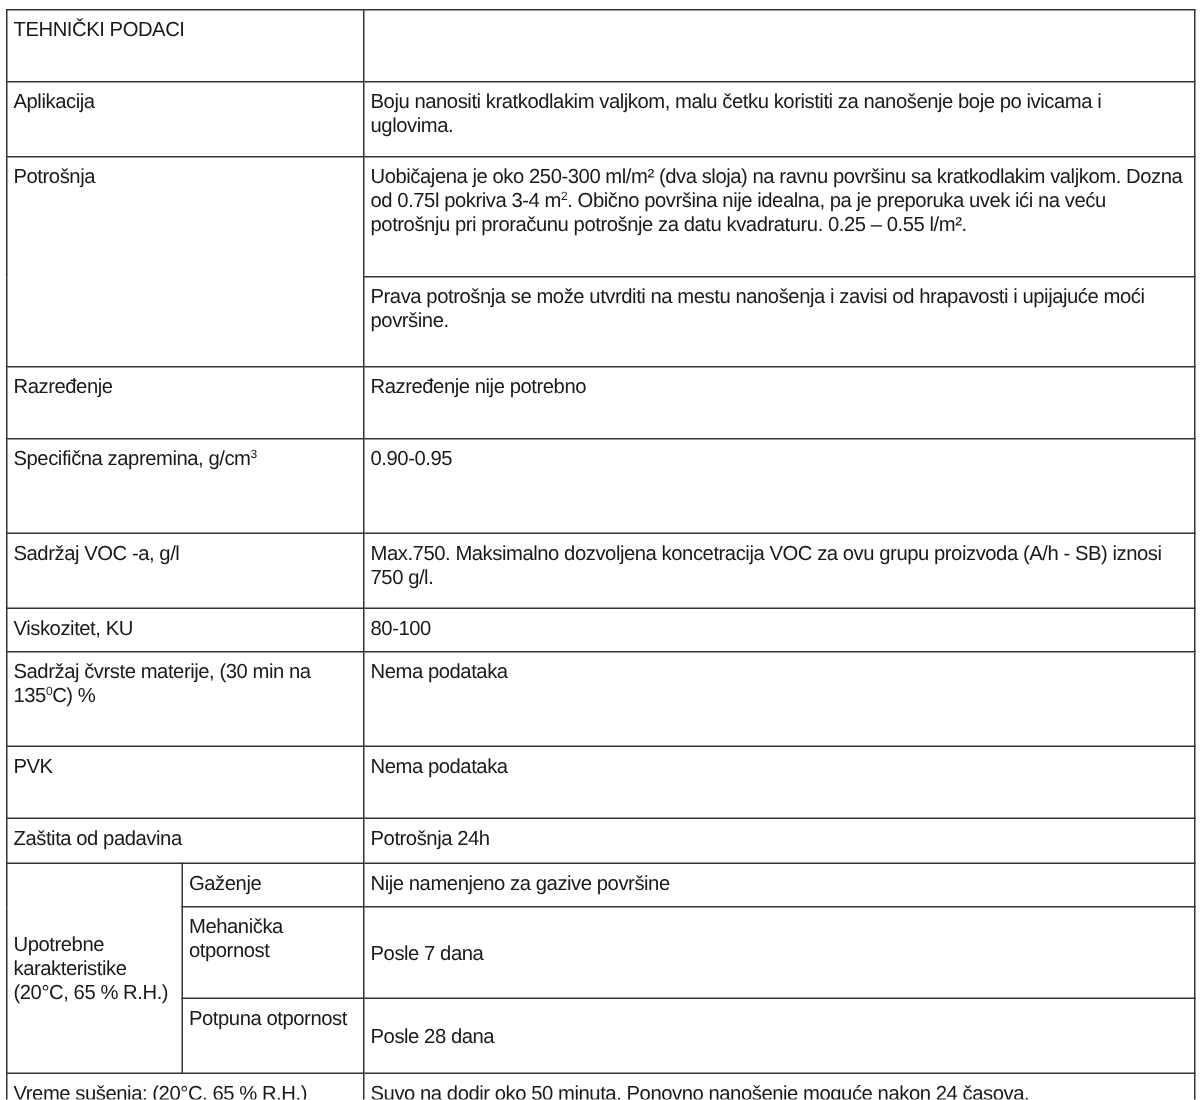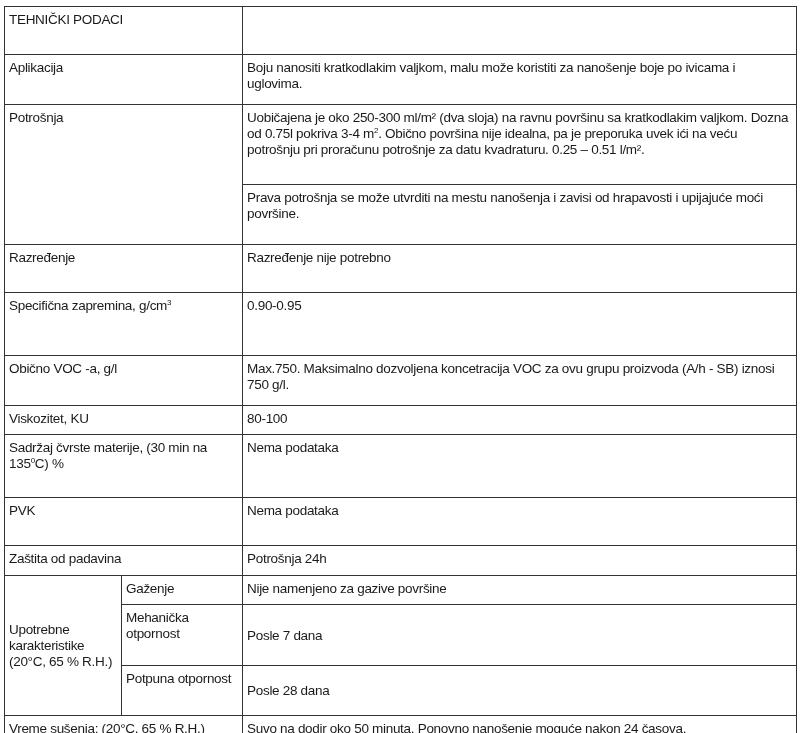--- a/index.html
+++ b/index.html
@@ -22,39 +22,39 @@
       <col style="width:121px">
       <col style="width:554px">
   </colgroup>
   <tbody>
       <tr style="height:48px">
     <td colspan="2">TEHNIČKI PODACI</td>
     <td></td>
   </tr>
   <tr style="height:50px">
     <td colspan="2">Aplikacija</td>
-    <td>Boju nanositi kratkodlakim valjkom, malu može koristiti za nanošenje boje po ivicama i uglovima.</td>
+    <td>Boju nanositi kratkodlakim valjkom, malu četku koristiti za nanošenje boje po ivicama i uglovima.</td>
   </tr>
   <tr style="height:80px">
     <td colspan="2" rowspan="2">Potrošnja</td>
-    <td><span>Uobičajena je oko 250-300 ml/m² (dva sloja) na ravnu površinu sa kratkodlakim valjkom. Dozna od 0.75l pokriva 3-4 m</span><sup>2</sup><span>. Obično površina nije idealna, pa je preporuka uvek ići na veću potrošnju pri proračunu potrošnje za datu kvadraturu. 0.25 – 0.51 l/m².</span></td>
+    <td><span>Uobičajena je oko 250-300 ml/m² (dva sloja) na ravnu površinu sa kratkodlakim valjkom. Dozna od 0.75l pokriva 3-4 m</span><sup>2</sup><span>. Obično površina nije idealna, pa je preporuka uvek ići na veću potrošnju pri proračunu potrošnje za datu kvadraturu. 0.25 – 0.55 l/m².</span></td>
   </tr>
   <tr style="height:60px">
     <td>Prava potrošnja se može utvrditi na mestu nanošenja i zavisi od hrapavosti i upijajuće moći površine.</td>
   </tr>
   <tr style="height:48px">
     <td colspan="2">Razređenje</td>
     <td>Razređenje nije potrebno</td>
   </tr>
   <tr style="height:63px">
     <td colspan="2"><span>Specifična zapremina, g/cm</span><sup>3</sup></td>
     <td>0.90-0.95</td>
   </tr>
   <tr style="height:50px">
-    <td colspan="2">Obično VOC -a, g/l</td>
+    <td colspan="2">Sadržaj VOC -a, g/l</td>
     <td>Max.750. Maksimalno dozvoljena koncetracija VOC za ovu grupu proizvoda (A/h - SB) iznosi 750 g/l.</td>
   </tr>
   <tr style="height:29px">
     <td colspan="2">Viskozitet, KU</td>
     <td>80-100</td>
   </tr>
   <tr style="height:63px">
     <td colspan="2"><span>Sadržaj čvrste materije, (30 min na 135</span><sup>0</sup><span>C) %</span></td>
     <td>Nema podataka</td>
   </tr>

